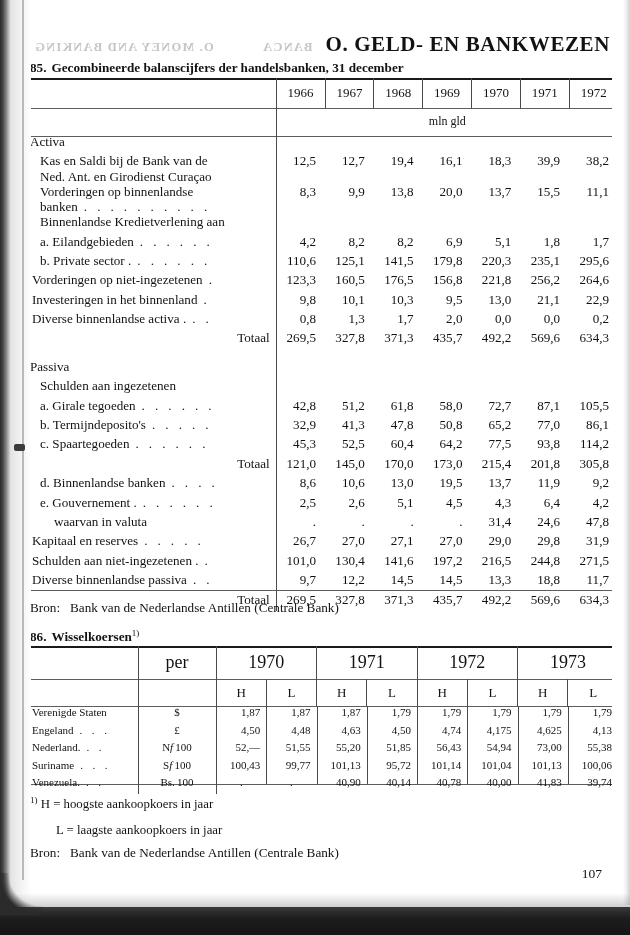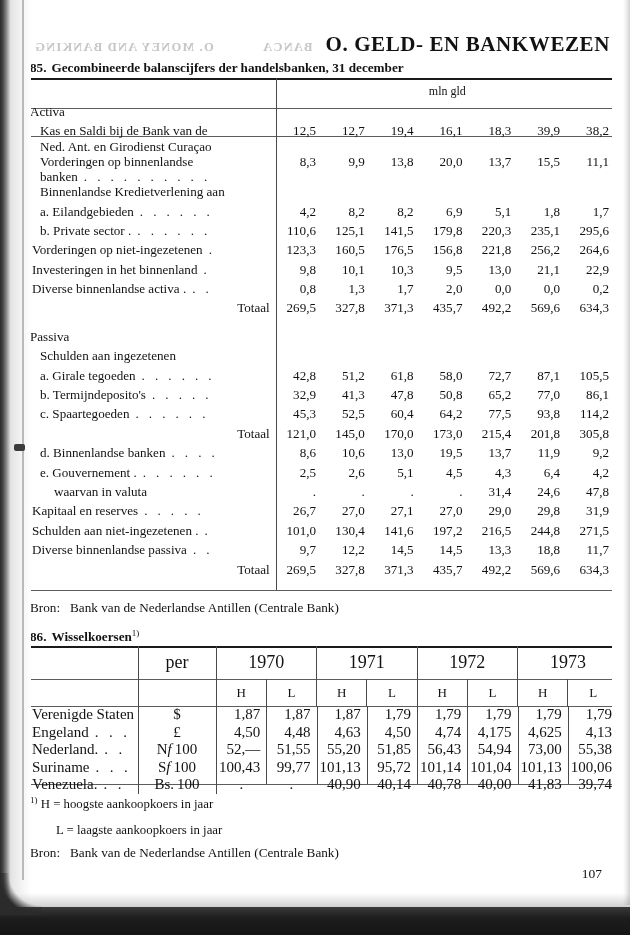--- a/index.html
+++ b/index.html
@@ -261,21 +261,21 @@
   #t86 .hl-head td {
     text-align: center;
     height: 27px;
     vertical-align: middle;
     font-size: 13px;
     border-left: 1px solid #4a4a4a;
   }
   #t86 .hl-head td.first { border-left: none; }
   #t86 .hl-head td.percell { border-left: 1px solid #4a4a4a; }
 
-  #t86 tbody td { height: 17.6px; font-size: 15px; }
+  #t86 tbody td { height: 17.6px; font-size: 11px; }
   #t86 tbody td.country {
     text-align: left;
     white-space: nowrap;
     border-right: 1px solid #4a4a4a;
     padding-left: 2px;
   }
   #t86 tbody td.per {
     text-align: center;
     border-right: 1px solid #4a4a4a;
     white-space: nowrap;
@@ -330,20 +330,30 @@
         <col class="stub">
           <col class="yr">
           <col class="yr">
           <col class="yr">
           <col class="yr">
           <col class="yr">
           <col class="yr">
           <col class="yr">
       </colgroup>
       <thead>
+        <tr class="yr-head">
+          <td class="stubcell"></td>
+          <td>1966</td>
+          <td>1967</td>
+          <td>1968</td>
+          <td>1969</td>
+          <td>1970</td>
+          <td>1971</td>
+          <td>1972</td>
+        </tr>
         <tr class="unit">
           <td class="stubcell"></td>
           <td colspan="7">mln gld</td>
         </tr>
       </thead>
       <tbody>
           <tr class="sect">
             <td class="lbl">Activa</td>
             <td class="val"></td>
             <td class="val"></td>

